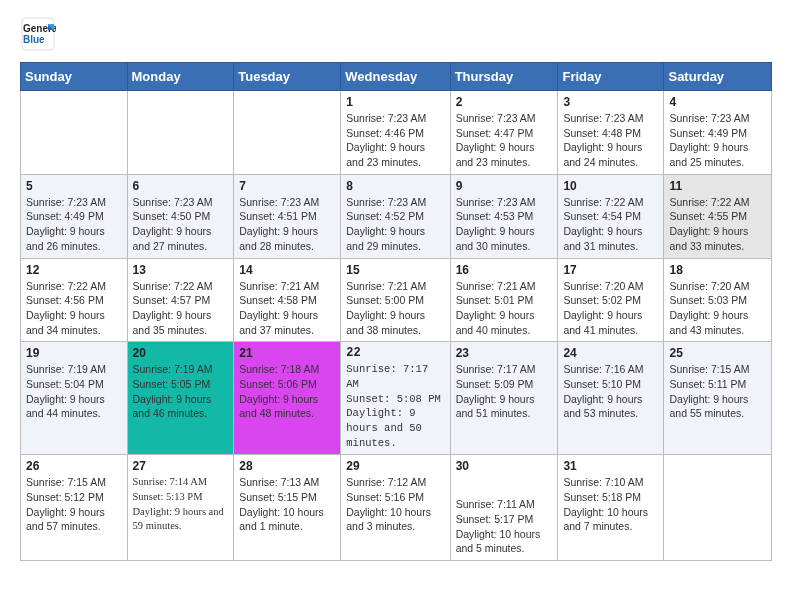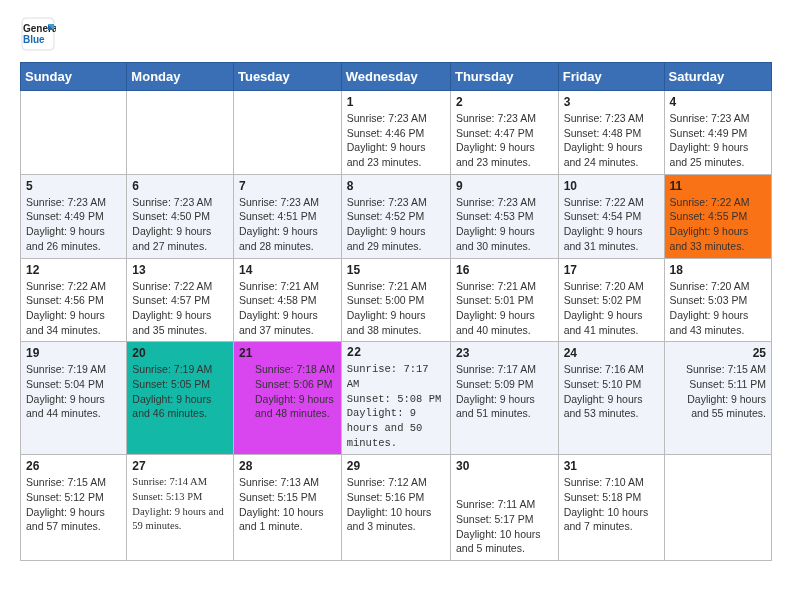--- a/index.html
+++ b/index.html
@@ -197,21 +197,21 @@
             <div class="day-info" style="white-space: pre-line;">Sunrise: 7:23 AM
 Sunset: 4:53 PM
 Daylight: 9 hours and 30 minutes.</div>
           </td>
           <td style="background: rgb(240, 244, 250);">
             <span class="day-number">10</span>
             <div class="day-info" style="white-space: pre-line;">Sunrise: 7:22 AM
 Sunset: 4:54 PM
 Daylight: 9 hours and 31 minutes.</div>
           </td>
-          <td style="background: #f97316;">
+          <td style="background: #e5e5e5;">
             <span class="day-number">11</span>
             <div class="day-info" style="white-space: pre-line;">Sunrise: 7:22 AM
 Sunset: 4:55 PM
 Daylight: 9 hours and 33 minutes.</div>
           </td>
         </tr>
         <tr>
           <td>
             <span class="day-number">12</span>
             <div class="day-info" style="white-space: pre-line;">Sunrise: 7:22 AM
@@ -263,21 +263,21 @@
 Daylight: 9 hours and 44 minutes.</div>
           </td>
           <td style="background: #14b8a6;">
             <span class="day-number">20</span>
             <div class="day-info" style="white-space: pre-line;">Sunrise: 7:19 AM
 Sunset: 5:05 PM
 Daylight: 9 hours and 46 minutes.</div>
           </td>
           <td style="background: #d946ef;">
             <span class="day-number">21</span>
-            <div class="day-info" style="white-space: pre-line; margin-left: 16px;">Sunrise: 7:18 AM
+            <div class="day-info" style="white-space: pre-line;">Sunrise: 7:18 AM
 Sunset: 5:06 PM
 Daylight: 9 hours and 48 minutes.</div>
           </td>
           <td style="background: rgb(240, 244, 250); font-family: Liberation Mono, monospace;">
             <span class="day-number">22</span>
             <div class="day-info" style="white-space: pre-line;">Sunrise: 7:17 AM
 Sunset: 5:08 PM
 Daylight: 9 hours and 50 minutes.</div>
           </td>
           <td style="background: rgb(240, 244, 250);">
@@ -285,21 +285,21 @@
             <div class="day-info" style="white-space: pre-line;">Sunrise: 7:17 AM
 Sunset: 5:09 PM
 Daylight: 9 hours and 51 minutes.</div>
           </td>
           <td style="background: rgb(240, 244, 250);">
             <span class="day-number">24</span>
             <div class="day-info" style="white-space: pre-line;">Sunrise: 7:16 AM
 Sunset: 5:10 PM
 Daylight: 9 hours and 53 minutes.</div>
           </td>
-          <td style="background: rgb(240, 244, 250); text-align: right;">
+          <td style="background: rgb(240, 244, 250);">
             <span class="day-number">25</span>
             <div class="day-info" style="white-space: pre-line;">Sunrise: 7:15 AM
 Sunset: 5:11 PM
 Daylight: 9 hours and 55 minutes.</div>
           </td>
         </tr>
         <tr>
           <td>
             <span class="day-number">26</span>
             <div class="day-info" style="white-space: pre-line;">Sunrise: 7:15 AM

